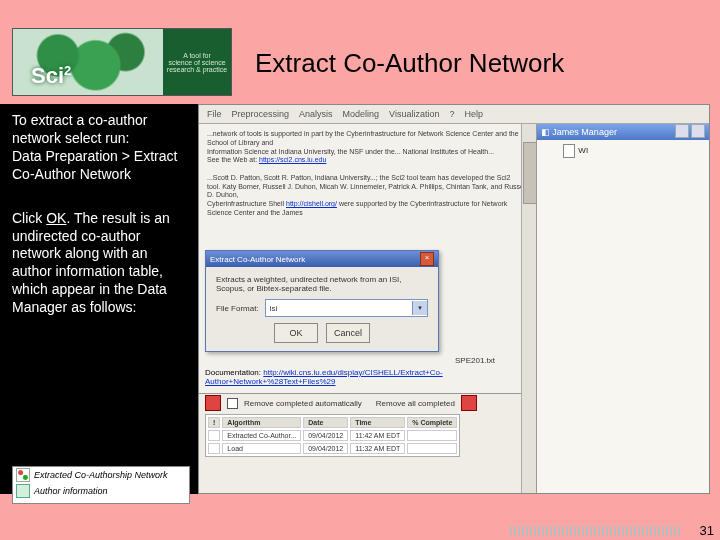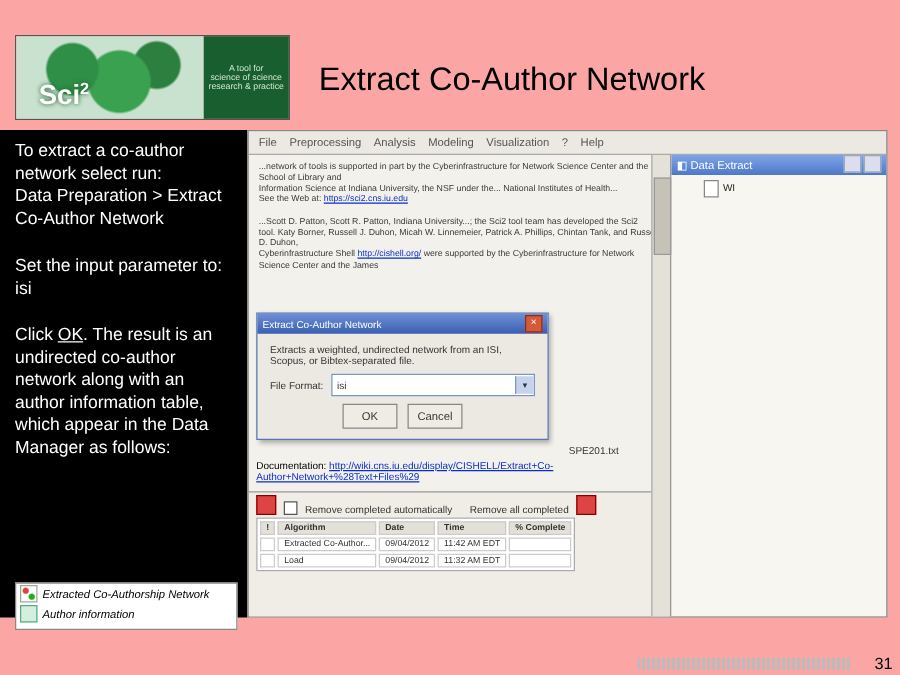--- a/index.html
+++ b/index.html
@@ -33,21 +33,21 @@
   .dialog-body{padding:8px 10px;font-size:8px;color:#333;}
   .dlg-row{display:flex;align-items:center;gap:6px;margin:6px 0;}
   .dlg-select{flex:1;height:16px;background:#fff;border:1px solid #7a95c4;font-size:8px;padding-left:4px;display:flex;align-items:center;justify-content:space-between;}
   .dlg-select .arrow{width:14px;height:14px;background:#c7d3ea;border-left:1px solid #7a95c4;display:flex;align-items:center;justify-content:center;font-size:7px;color:#234;}
   .dlg-btns{display:flex;justify-content:center;gap:8px;margin-top:6px;}
   .wbtn{min-width:42px;height:18px;background:#efece4;border:1px solid #888;font-size:9px;display:flex;align-items:center;justify-content:center;}
   .app-docurl{position:absolute;left:6px;top:232px;font-size:8px;}
   .app-docurl2{position:absolute;left:6px;top:244px;font-size:8px;}
   
   .scheduler{position:absolute;left:0;bottom:0;width:100%;height:100px;background:#f0ede6;border-top:1px solid #999;}
-  .scheduler-bar{height:18px;display:flex;align-items:flex-end;gap:6px;padding-left:6px;font-size:8px;color:#333;}
+  .scheduler-bar{height:18px;display:flex;align-items:center;gap:6px;padding-left:6px;font-size:8px;color:#333;}
   .chk{width:9px;height:9px;border:1px solid #555;background:#fff;display:inline-block;}
   .sched-table{margin:2px 6px;border:1px solid #aaa;background:#fff;font-size:7px;}
   .sched-table th,.sched-table td{border:1px solid #ccc;padding:1px 4px;text-align:left;color:#333;}
   .sched-table th{background:#e3e0d7;}
   
   .dm{width:172px;height:100%;background:#f7f6f1;display:flex;flex-direction:column;}
   .dm-title{height:16px;background:linear-gradient(#7ea5e8,#4d78c7);color:#fff;font-size:9px;display:flex;align-items:center;padding:0 4px;justify-content:space-between;}
   .dm-title .dmicons span{width:12px;height:12px;display:inline-block;background:#dde;border:1px solid #9ab;margin-left:2px;}
   .dm-tree{font-size:8px;color:#222;padding:4px 4px;line-height:1.4;}
   .dm-tree .node{display:flex;align-items:center;gap:3px;}
@@ -82,23 +82,20 @@
   </div>
 
   <div class="title">Extract Co-Author Network</div>
 
   <div class="sidebar">
     <p>
       <span>To extract a co-author network select run: </span><br>
       <span class="hl-path">Data Preparation &gt; Extract Co-Author Network</span>
     </p>
     <div class="gap"></div>
-    <p>
-      <span>Set the input parameter to: </span><span class="hl-isi">isi</span>
-    </p>
     <div class="gap"></div>
     <p>
       <span>Click </span><span style="text-decoration:underline;">OK</span><span>. The result is an undirected  co-author network along with an author information table, which appear in the Data Manager as follows:</span>
     </p>
   </div>
 
   <div class="result-box">
     <div class="row">
       <span class="ric net"></span>
       <span>Extracted Co-Authorship Network</span>
@@ -195,21 +192,21 @@
             </table>
         </div>
 
         <div class="scrollbar-v">
             <div class="thumb"></div>
           </div>
       </div>
 
       <div class="dm">
         <div class="dm-title">
-          <span>◧ <span>Data Extract</span></span>
+          <span>◧ <span>James Manager</span></span>
           <span class="dmicons"><span></span><span></span></span>
         </div>
         <div class="dm-tree">
           <div class="node indent">
             <span class="pg"></span>
             <span>WI</span>
           </div>
         </div>
       </div>
     </div>

